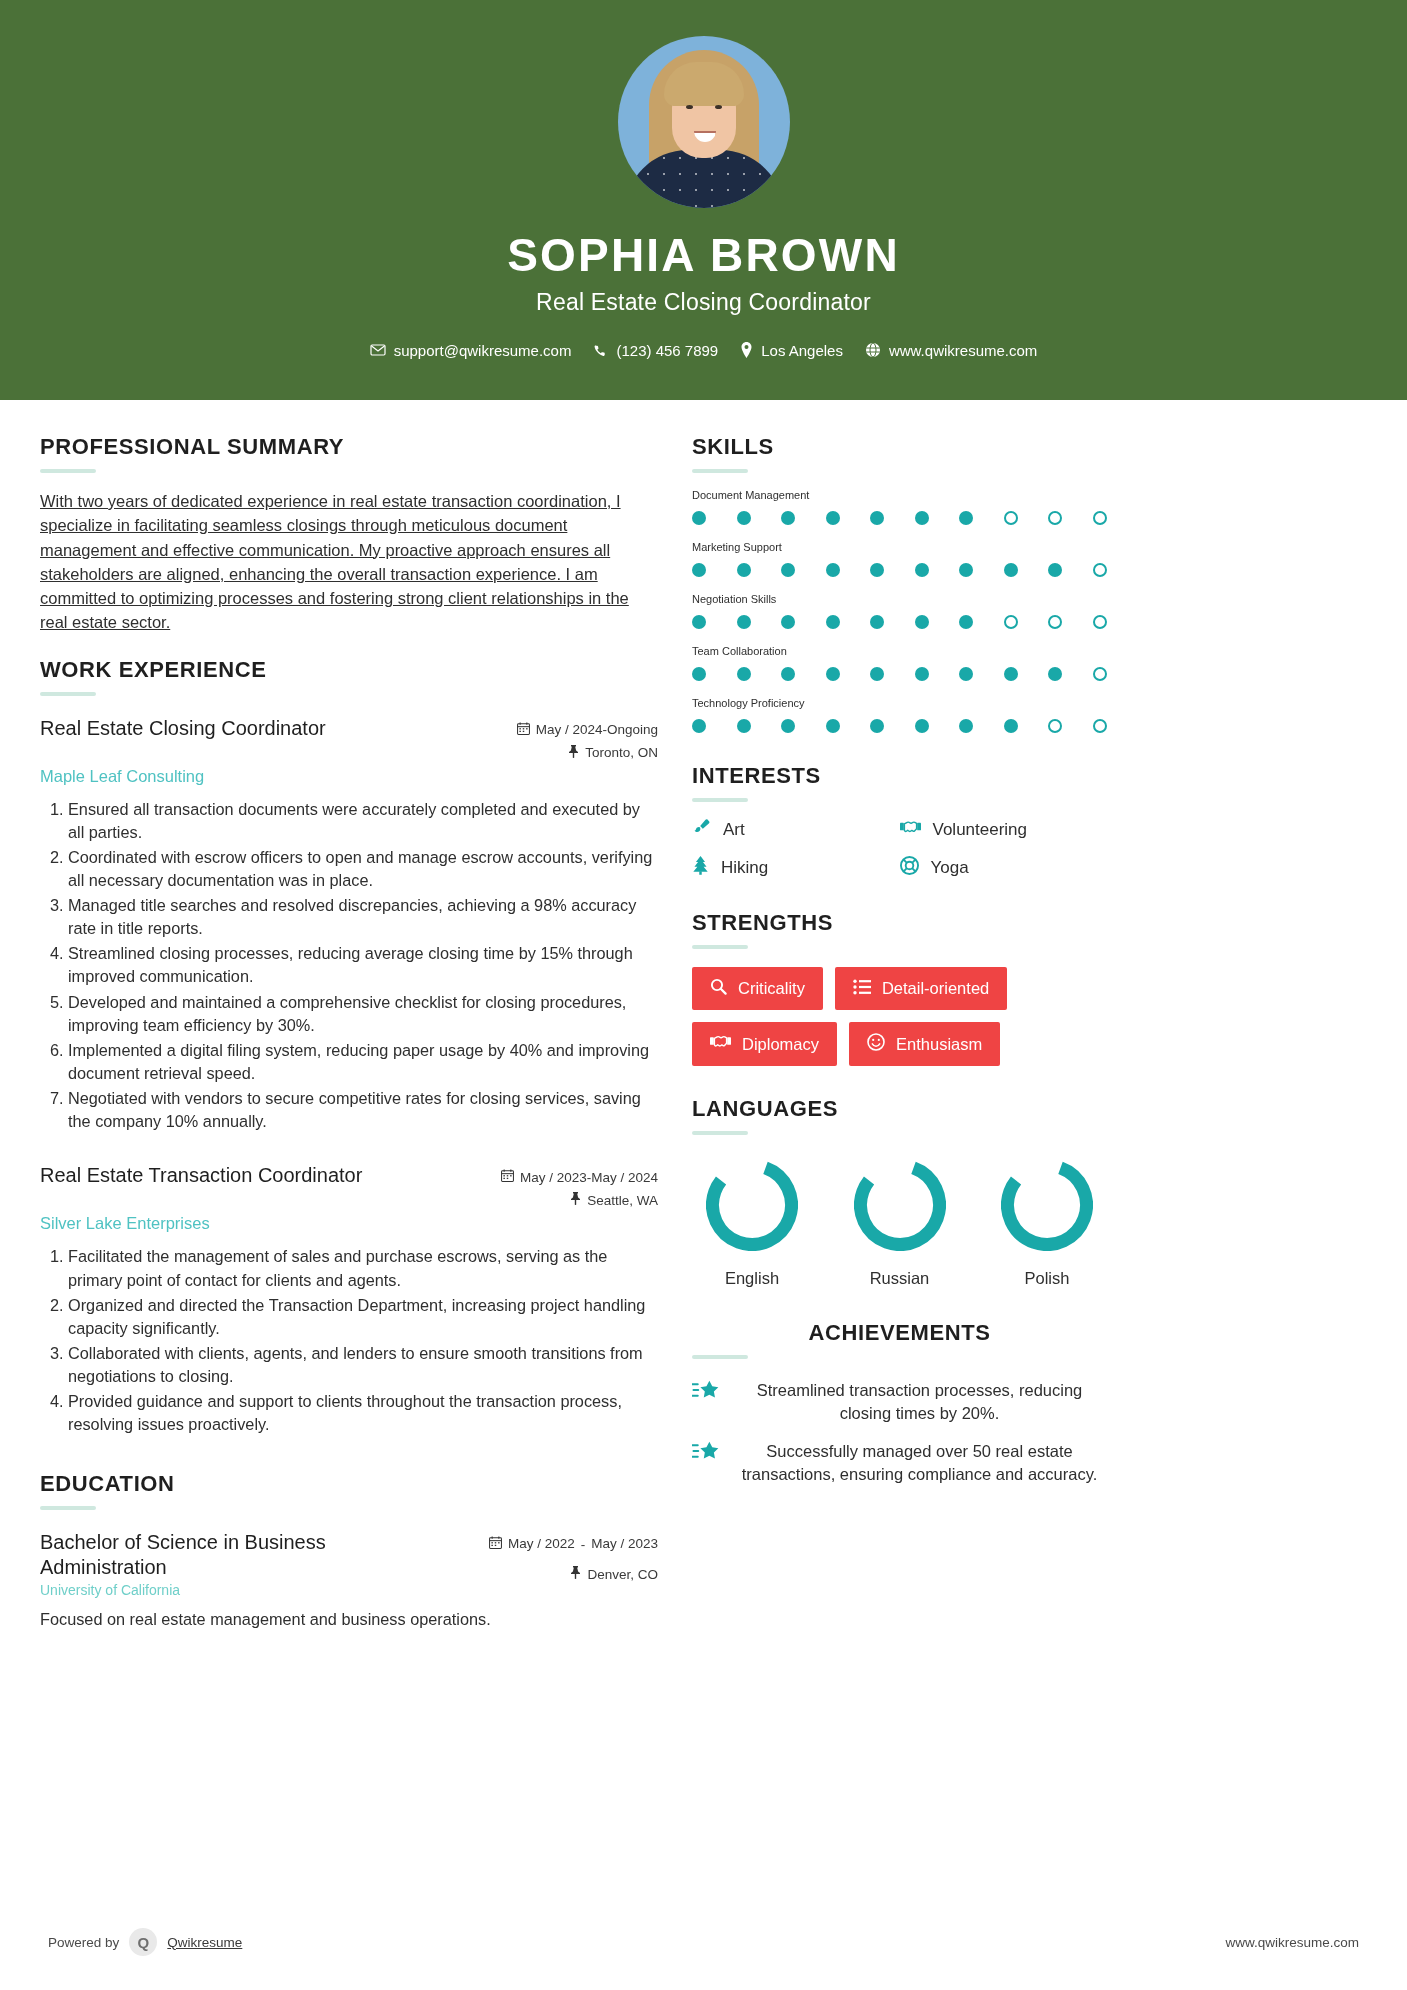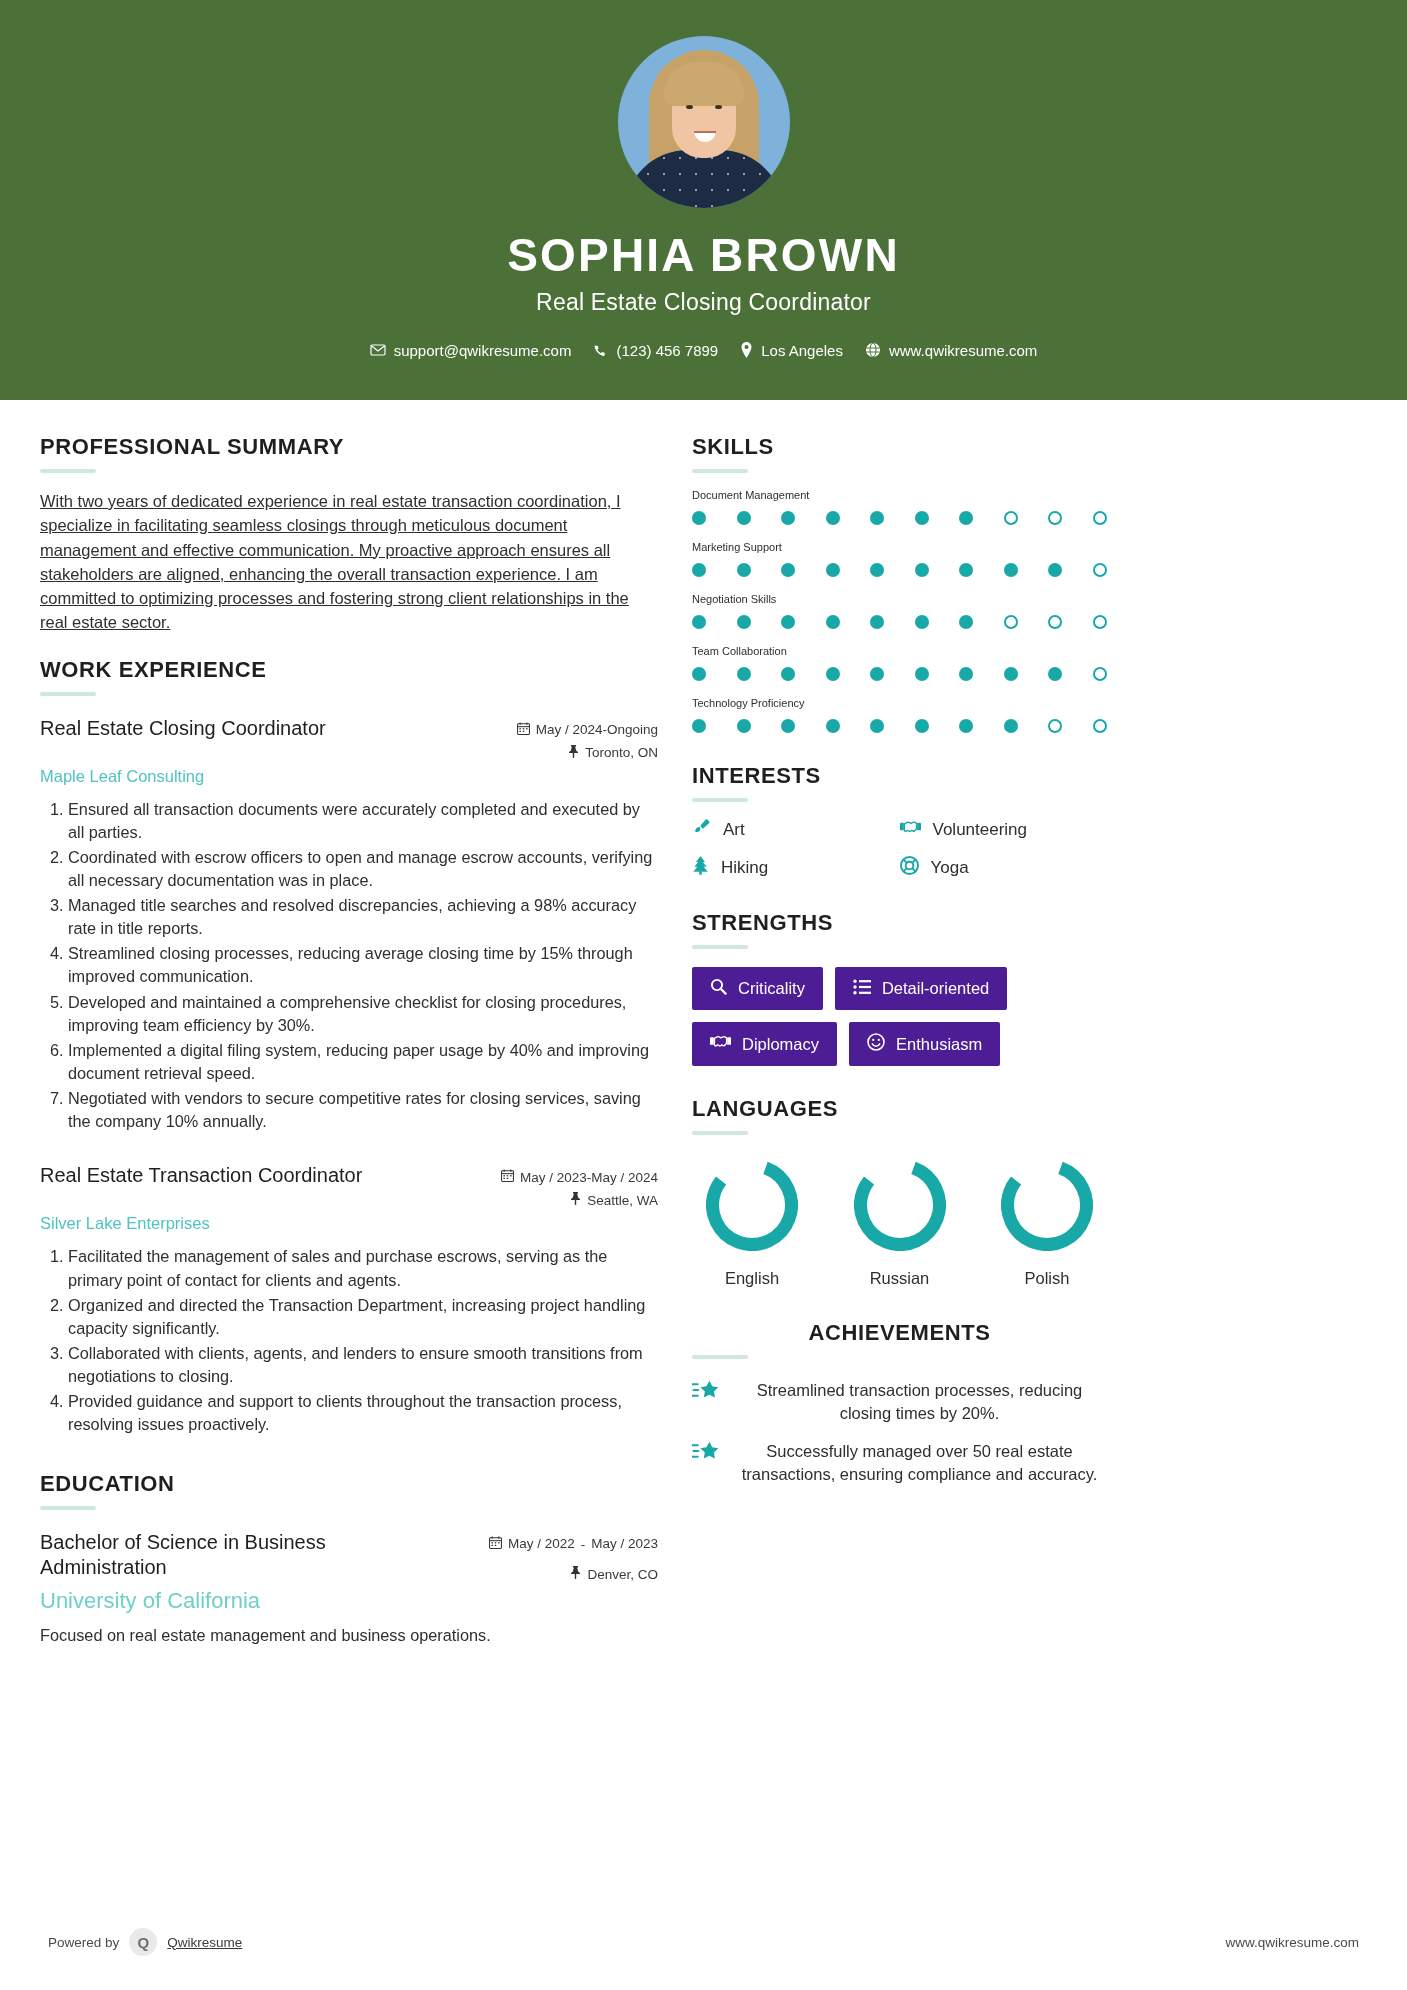--- a/index.html
+++ b/index.html
@@ -100,21 +100,21 @@
   }
 
   
   .job { margin-top: 20px; }
   .job-head { display: flex; justify-content: space-between; align-items: flex-start; }
   .job-title { font-size: 20px; font-weight: 500; color: #1f1f1f; line-height:1.25; max-width: 400px;}
   .job-meta { text-align: right; font-size: 13.5px; color: #3a3a3a; padding-top: 6px; min-width: 180px;}
   .job-meta .line { display:flex; align-items:center; justify-content:flex-end; gap:6px; white-space:nowrap; }
   .job-meta .line + .line { margin-top: 7px; }
   .job-company { margin-top: 6px; font-size: 16.5px; color: #4fc2c2; }
-  .edu-company { margin-top: 6px; font-size: 22px; color: #6fcfc9; }
+  .edu-company { font-size: 14px; color: #6fcfc9; }
   .bullets { margin-top: 12px; padding-left: 28px; }
   .bullets li { font-size: 16.3px; line-height: 1.42; margin-bottom: 2px; color:#2f2f2f; }
   .edu-note { margin-top: 12px; font-size: 16.3px; color:#2f2f2f; }
 
   .edu-dates { display:flex; align-items:flex-start; gap:6px; justify-content:flex-end; font-size:13.5px;}
   .edu-dates .d { line-height:1.25; }
   .edu-dash { align-self:center; }
 
   
   .skill { margin-top: 16px; }
@@ -122,21 +122,21 @@
   .dots { display: flex; gap: 0; margin-top: 10px; justify-content: space-between; width: 100%; }
   .dot { width: 14px; height: 14px; border-radius: 50%; }
   .dot.on { background: #19a8a8; }
   .dot.off { border: 2.5px solid #19a8a8; background: transparent; }
 
   .interests-grid { margin-top: 16px; display:grid; grid-template-columns: 1fr 1fr; row-gap: 14px; }
   .interest { display:flex; align-items:center; gap: 12px; font-size: 17px; color:#2f2f2f; }
 
   .strengths { margin-top: 18px; display:flex; flex-wrap: wrap; gap: 12px; }
   .chip {
-    background: #4c1d95; color:#fff; font-size: 16.5px;
+    background: #ef4444; color:#fff; font-size: 16.5px;
     padding: 11px 18px; display:flex; align-items:center; gap:11px;
     border-radius: 2px;
   }
 
   .langs { margin-top: 24px; display:flex; justify-content: space-between; }
   .lang { width: 120px; text-align:center; }
   .lang-label { margin-top: 14px; font-size: 16.5px; color:#2f2f2f; }
 
   .achievements { margin-top: 20px; }
   .ach { display:flex; gap: 13px; margin-bottom: 15px; }

